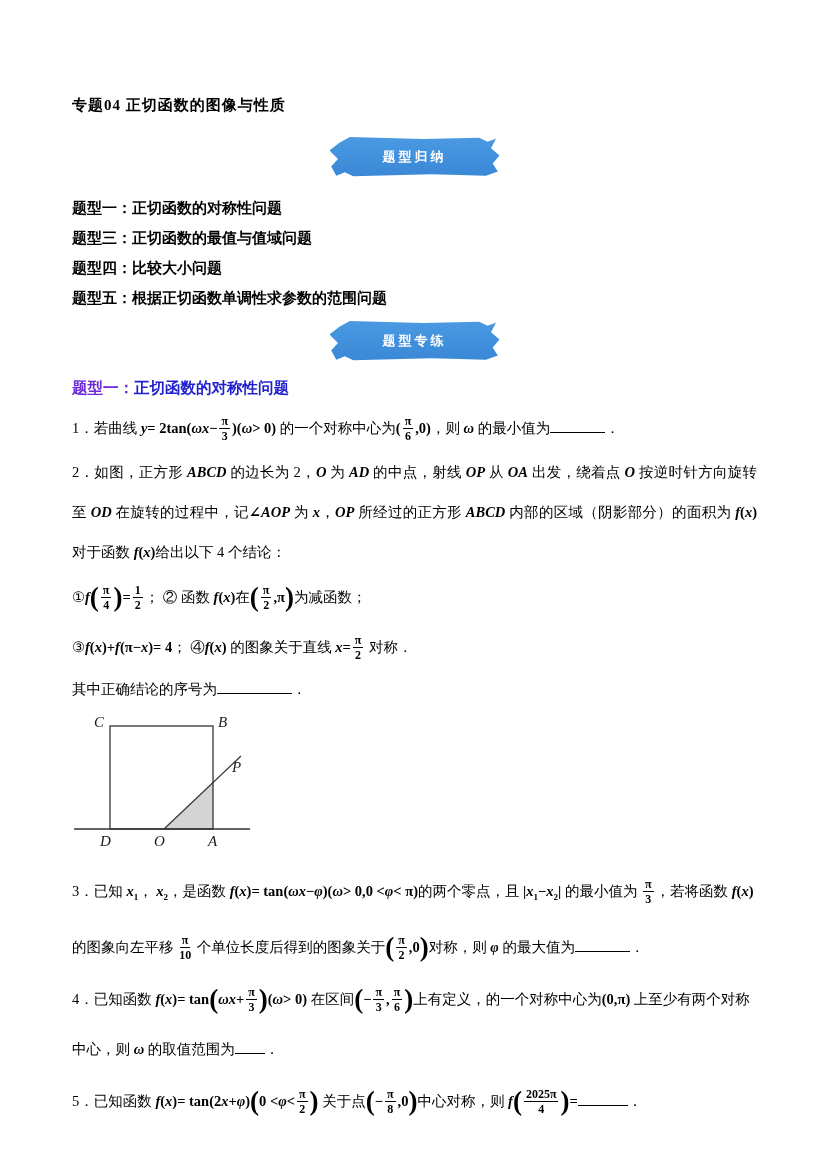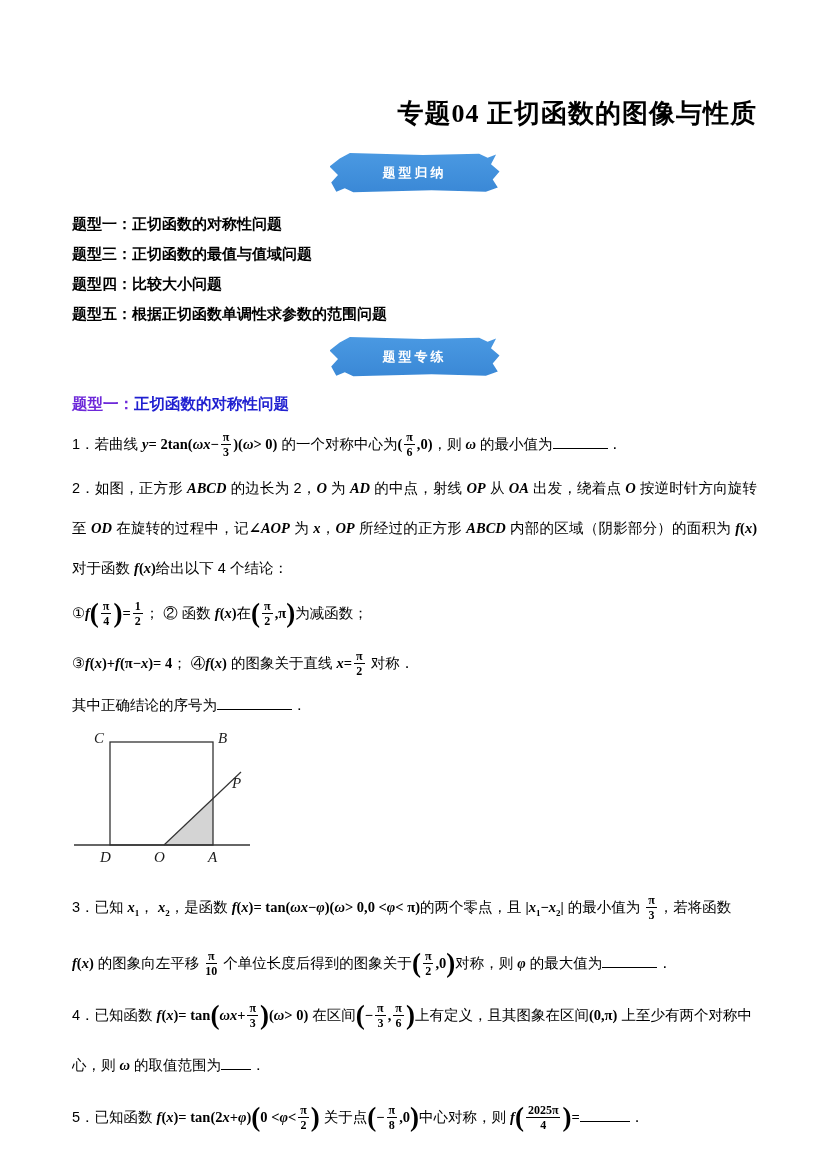--- a/index.html
+++ b/index.html
@@ -3,22 +3,22 @@
 <meta charset="utf-8">
 <style>
   html,body{margin:0;padding:0;}
   body{
     width:827px;height:1169px;background:#ffffff;overflow:hidden;
     font-family:"Liberation Serif","DejaVu Serif",serif;color:#000;
   }
   .page{padding:0 70px 0 72px;}
 
   .doc-title{
-    margin:96px 0 0 0;text-align:right;
-    font-size:26px;font-weight:bold;letter-spacing:1px;
+    margin:96px 0 0 0;text-align:left;
+    font-size:15px;font-weight:bold;letter-spacing:1px;
     font-family:"Liberation Serif","DejaVu Serif",serif;
   }
 
   .banner{position:relative;width:170px;height:40px;margin:22px auto 0;}
   .banner-shape{
     position:absolute;inset:0;
     background:linear-gradient(180deg,#4a99e2 0%,#3a88d6 100%);
     clip-path:polygon(6% 14%,12% 0%,55% 5%,88% 2%,93% 12%,98% 4%,95% 28%,100% 46%,96% 66%,99% 86%,92% 97%,60% 93%,14% 98%,9% 88%,4% 97%,1% 74%,5% 55%,0% 34%);
   }
   .banner-label{
@@ -45,21 +45,21 @@
 
   .prob{margin:0;font-size:14.5px;}
   .lh-tall{line-height:44px;}
   .lh-para{line-height:40px;text-align:justify;}
   .lh-conc{line-height:50px;}
   .lh-ans{line-height:34px;}
   .mt6{margin-top:6px;}
   .mt2{margin-top:2px;}
 
   
-  .run-text{font-family:Liberation Sans, sans-serif;}
+  .run-text{font-family:Liberation Serif, serif;}
   .run-math{font-family:"Liberation Serif","DejaVu Serif",serif;font-weight:bold;}
   .run-var{font-family:"Liberation Serif","DejaVu Serif",serif;font-weight:bold;font-style:italic;}
   .frac{
     display:inline-flex;flex-direction:column;align-items:center;
     vertical-align:middle;line-height:1.05;font-size:12px;font-weight:bold;
     margin:0 2px;position:relative;top:-1px;
   }
   .frac .num{border-bottom:1.2px solid #000;padding:0 2px 0px;}
   .frac .den{padding-top:1px;}
   .big-paren{
@@ -160,21 +160,21 @@
       </span><span class="run-math">,0</span><span class="big-paren">)</span><span class="run-text">对称，则 </span><span class="run-var">φ</span><span class="run-text"> 的最大值为</span><span class="answer-blank" style="width: 55px;"></span><span class="run-text">．</span></p>
   <p class="prob lh-conc mt2"><span class="run-text">4．已知函数 </span><span class="run-var">f</span><span class="run-math">(</span><span class="run-var">x</span><span class="run-math">)= tan</span><span class="big-paren">(</span><span class="run-var">ωx</span><span class="run-math">+</span><span class="frac">
         <span class="num">π</span>
         <span class="den">3</span>
       </span><span class="big-paren">)</span><span class="run-math">(</span><span class="run-var">ω</span><span class="run-math">&gt; 0)</span><span class="run-text"> 在区间</span><span class="big-paren">(</span><span class="run-math">−</span><span class="frac">
         <span class="num">π</span>
         <span class="den">3</span>
       </span><span class="run-math">,</span><span class="frac">
         <span class="num">π</span>
         <span class="den">6</span>
-      </span><span class="big-paren">)</span><span class="run-text">上有定义，且其图象在区间</span><span class="run-math">(0,π)</span><span class="run-text"> 上至少有两个对称中心，则 </span><span class="run-var">ω</span><span class="run-text"> 的取值范围为</span><span class="answer-blank" style="width: 30px;"></span><span class="run-text">．</span></p>
+      </span><span class="big-paren">)</span><span class="run-text">上有定义，的一个对称中心为</span><span class="run-math">(0,π)</span><span class="run-text"> 上至少有两个对称中心，则 </span><span class="run-var">ω</span><span class="run-text"> 的取值范围为</span><span class="answer-blank" style="width: 30px;"></span><span class="run-text">．</span></p>
   <p class="prob lh-conc mt2"><span class="run-text">5．已知函数 </span><span class="run-var">f</span><span class="run-math">(</span><span class="run-var">x</span><span class="run-math">)= tan(2</span><span class="run-var">x</span><span class="run-math">+</span><span class="run-var">φ</span><span class="run-math">)</span><span class="big-paren">(</span><span class="run-math">0 &lt;</span><span class="run-var">φ</span><span class="run-math">&lt;</span><span class="frac">
         <span class="num">π</span>
         <span class="den">2</span>
       </span><span class="big-paren">)</span><span class="run-text"> 关于点</span><span class="big-paren">(</span><span class="run-math">−</span><span class="frac">
         <span class="num">π</span>
         <span class="den">8</span>
       </span><span class="run-math">,0</span><span class="big-paren">)</span><span class="run-text">中心对称，则 </span><span class="run-var">f</span><span class="big-paren">(</span><span class="frac">
         <span class="num">2025π</span>
         <span class="den">4</span>
       </span><span class="big-paren">)</span><span class="run-math">=</span><span class="answer-blank" style="width: 50px;"></span><span class="run-text">．</span></p>

